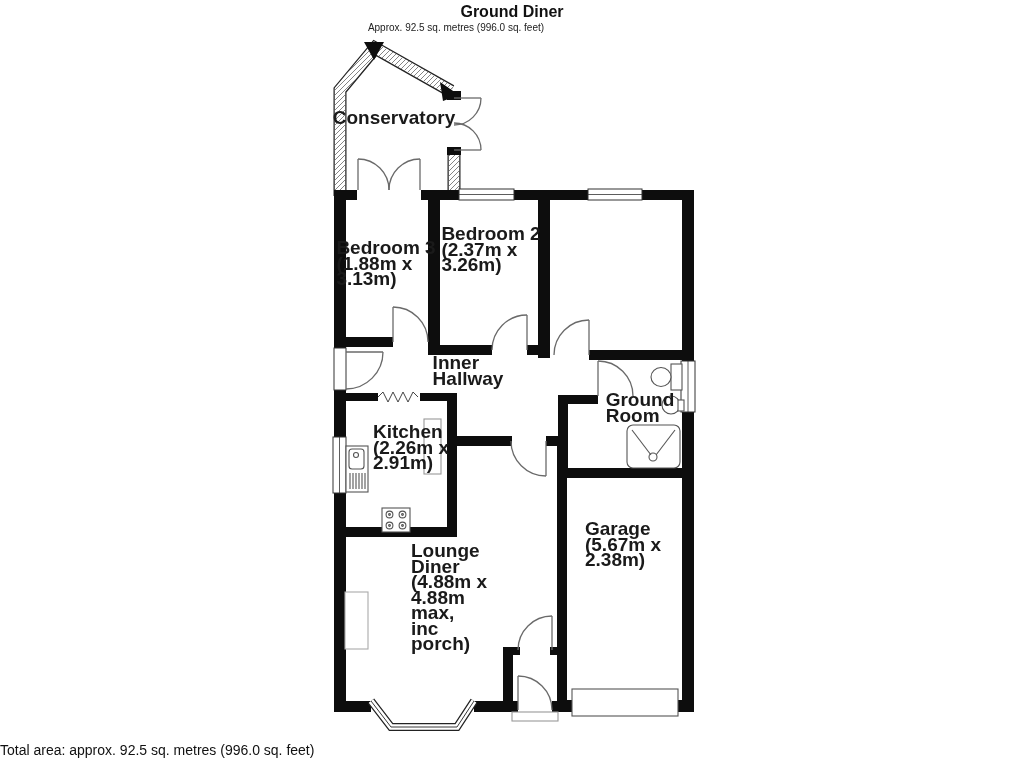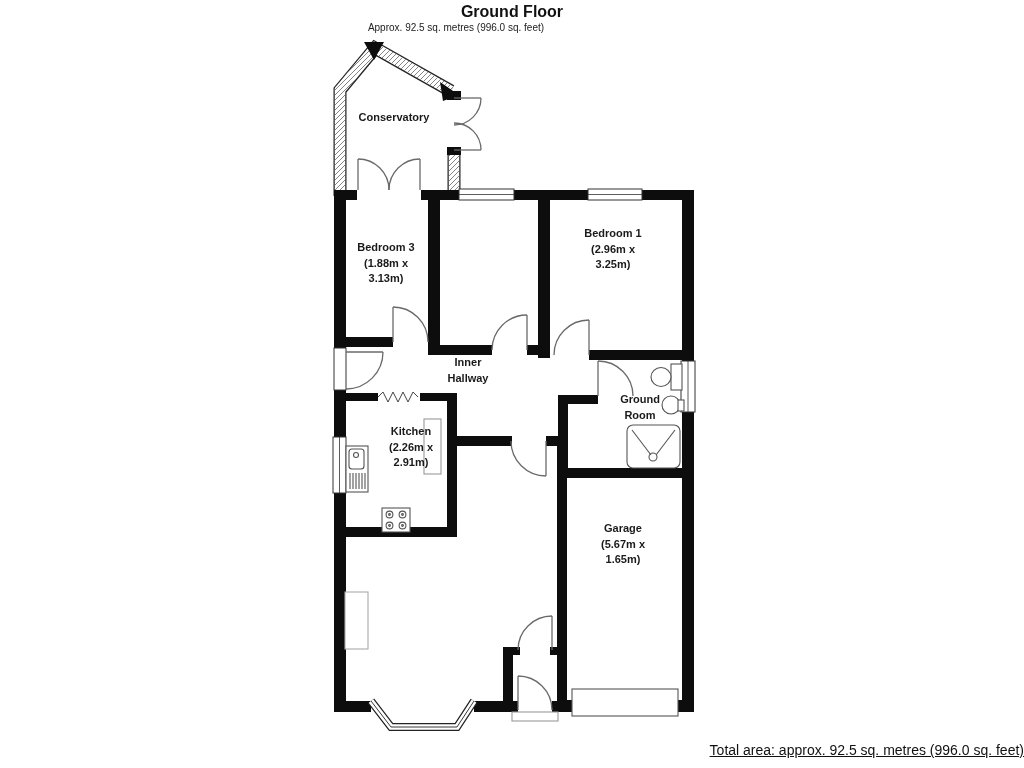--- a/index.html
+++ b/index.html
@@ -1,26 +1,26 @@
 <!DOCTYPE html>
 <html><head>
 <meta charset="utf-8">
 <style>
   html,body{margin:0;padding:0;background:#fff;}
   #stage{position:relative;width:1024px;height:768px;background:#ffffff;overflow:hidden;
          font-family:"Liberation Sans","DejaVu Sans",sans-serif;color:#111;}
   #plan-svg{position:absolute;left:0;top:0;}
-  .room-label{position:absolute;transform:translateX(-50%);text-align:center;
-              font-weight:bold;font-size:11px;line-height:15.5px;white-space:pre-line;color:#1a1a1a;}
+  .room-label{position:absolute;transform:translateX(-50%);
+              font-weight:bold;font-size:19px;line-height:15.5px;white-space:pre-line;color:#1a1a1a;}
   .title{position:absolute;left:0;width:1024px;text-align:center;top:3px;
          font-size:16px;font-weight:bold;color:#111;}
   .subtitle{position:absolute;left:0;width:912px;text-align:center;top:22px;
          font-size:10px;color:#222;}
-  .footer{position:absolute;left:0;width:1024px;text-align:right;top:742px;
-         font-size:14px;color:#111;text-decoration:underline;}
+  .footer{position:absolute;left:0;width:1024px;text-align:left;top:742px;
+         font-size:14px;color:#111;}
 </style>
 </head>
 <body>
 
 <div id="stage">
 
   <svg id="plan-svg" width="1024" height="768" viewBox="0 0 1024 768">
     <defs>
       <pattern id="hatch" patternUnits="userSpaceOnUse" width="5" height="5">
         <path d="M0,5 L5,0" stroke="#777" stroke-width="0.9" fill="none"></path>
@@ -212,35 +212,42 @@
       </g>
 
       <rect x="572" y="689" width="106" height="27" fill="#fff"></rect>
 
       <rect x="512" y="712" width="46" height="9" fill="#fff" stroke="#999"></rect>
 
       <path d="M 378,397 L 383,392 L 388,402 L 393,392 L 398,402 L 403,392 L 408,402 L 413,392 L 418,397" stroke="#444" stroke-width="1"></path>
     </g>
   </svg>
 
-  <div class="title">Ground Floor</div>
+  <div class="title">Ground Diner</div>
   <div class="subtitle">Approx. 92.5 sq. metres (996.0 sq. feet)</div>
 
   <div class="room-label" style="left:394px;top:110px;">Conservatory</div>
   <div class="room-label" style="left:386px;top:224px;margin-top:16px;">Bedroom 3
 (1.88m x
 3.13m)</div>
-  <div class="room-label" style="left:613px;top:226px;">Bedroom 1
-(2.96m x
-3.25m)</div>
+  <div class="room-label" style="left:491px;top:226px;">Bedroom 2
+(2.37m x
+3.26m)</div>
   <div class="room-label" style="left:468px;top:355px;">Inner
 Hallway</div>
   <div class="room-label" style="left:411px;top:424px;">Kitchen
 (2.26m x
 2.91m)</div>
   <div class="room-label" style="left:640px;top:392px;">Ground
 Room</div>
   <div class="room-label" style="left:623px;top:521px;">Garage
 (5.67m x
-1.65m)</div>
+2.38m)</div>
+  <div class="room-label" style="left:449px;top:543px;">Lounge
+Diner
+(4.88m x
+4.88m
+max,
+inc
+porch)</div>
 
   <div class="footer">Total area: approx. 92.5 sq. metres (996.0 sq. feet)</div>
 </div>
 
 </body></html>

